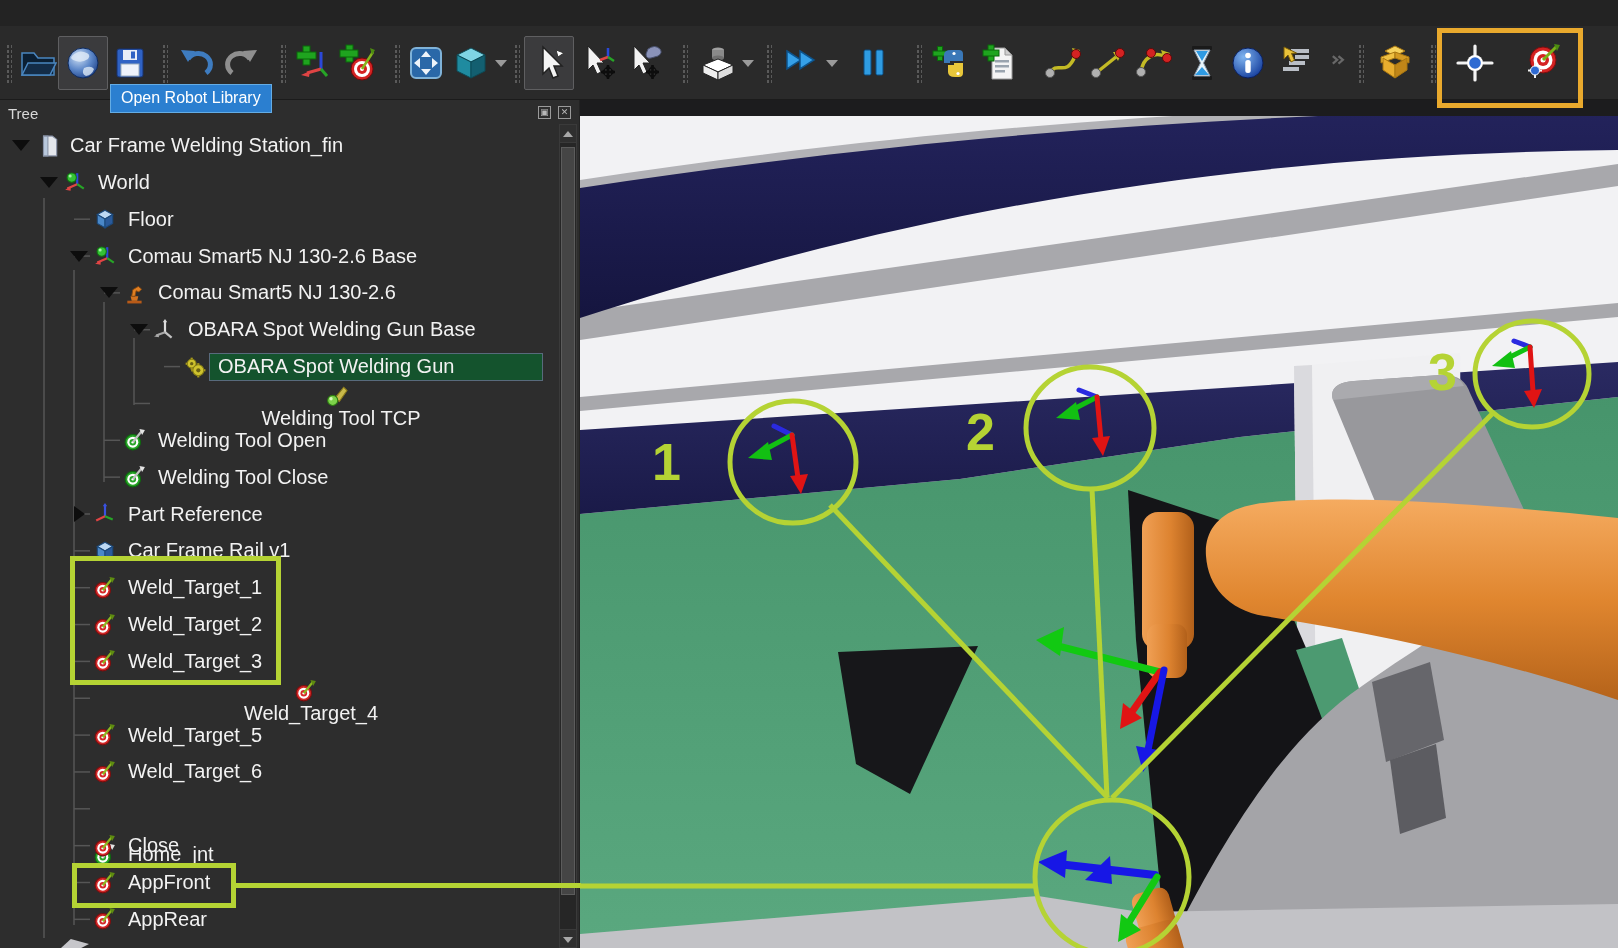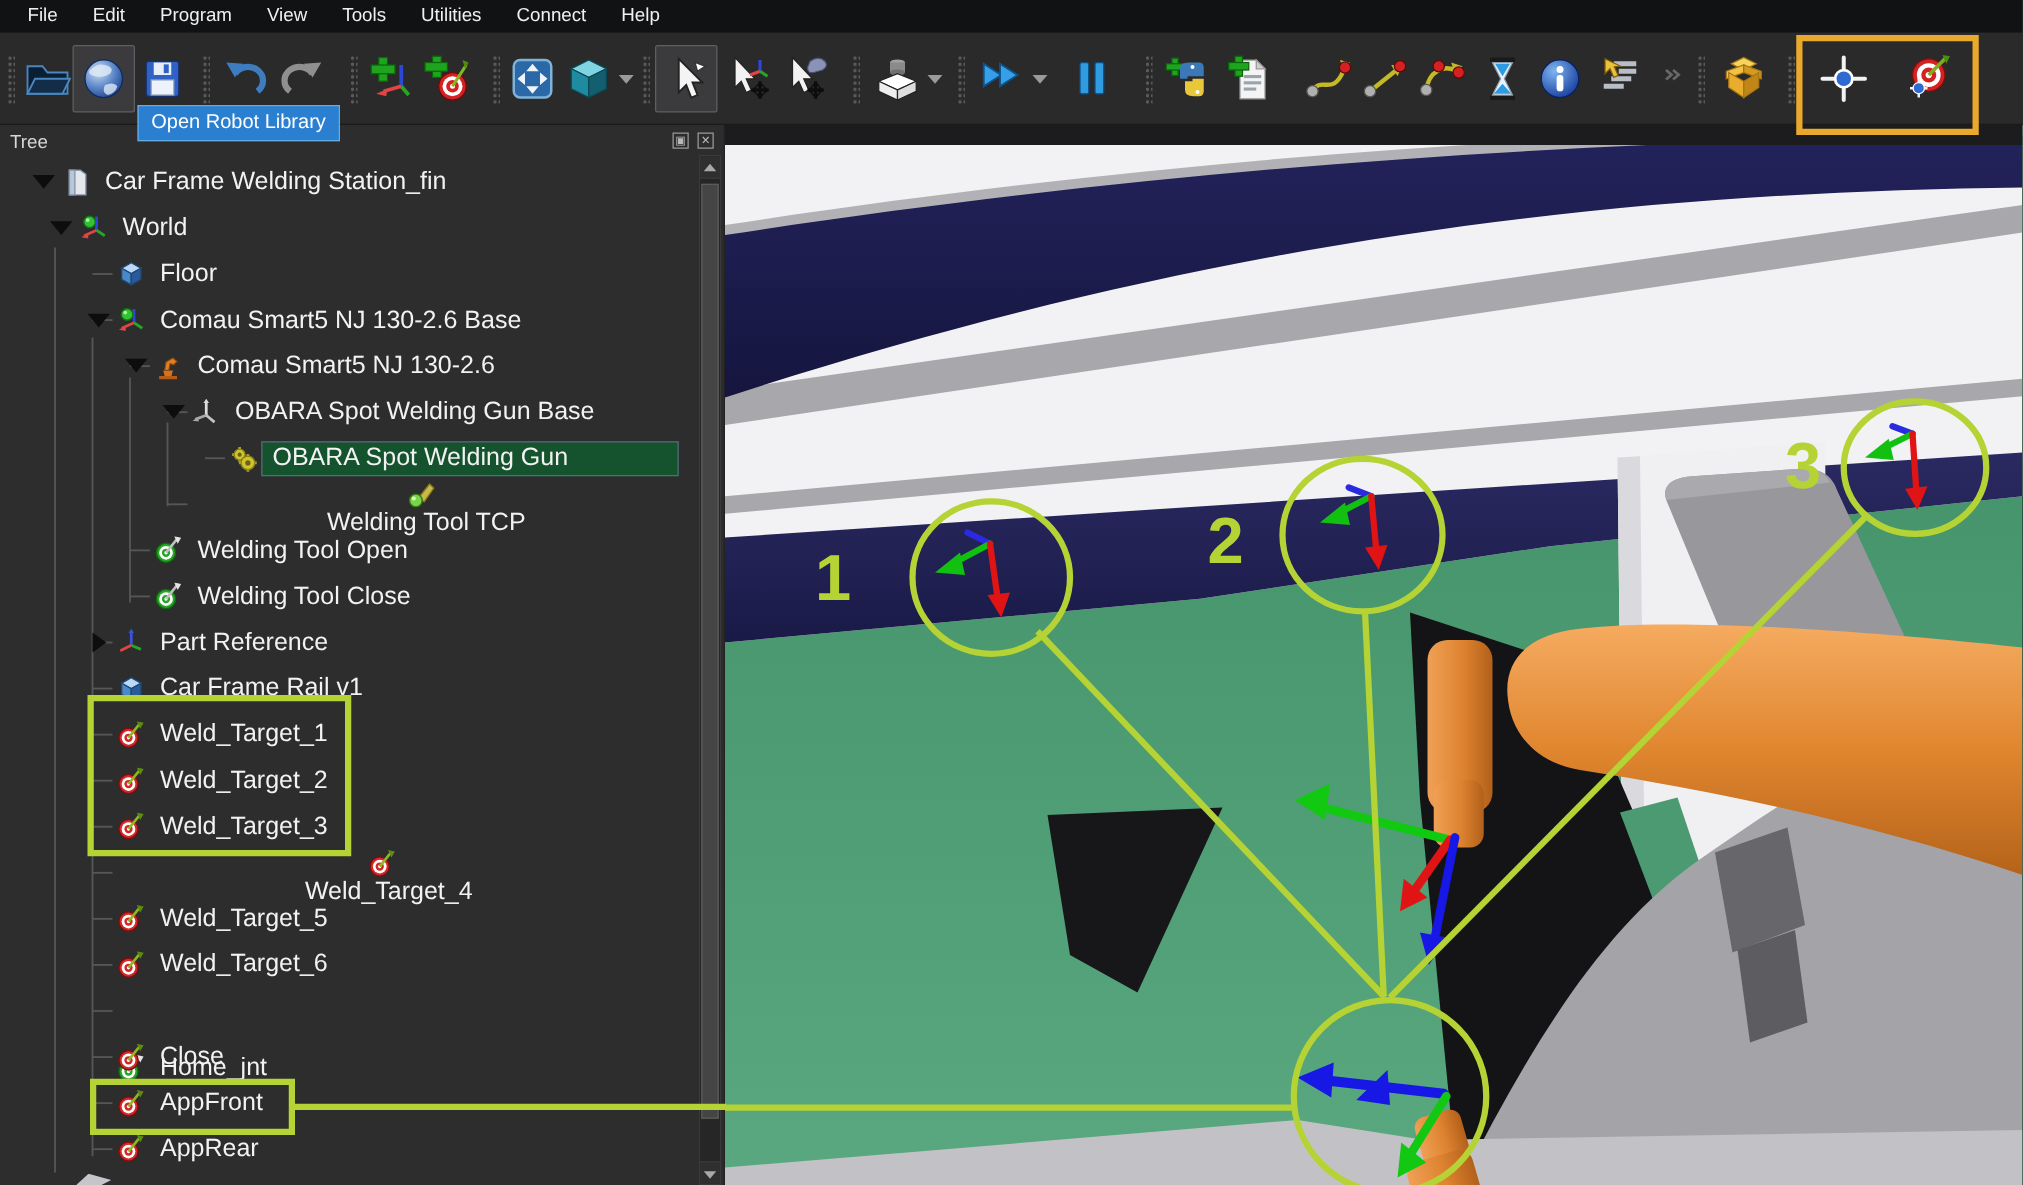--- a/index.html
+++ b/index.html
@@ -71,30 +71,20 @@
   .gline-appfront { position:absolute; left:235px; top:883px; width:346px; height:5px;
     background:#b5d334; z-index:30; pointer-events:none; }
   .partial-icon { position:absolute; left:61px; top:939px; width:28px; height:9px; background:#c6c6ca;
     clip-path:polygon(0 100%, 35% 0, 100% 55%, 72% 100%); z-index:6; }
 </style>
 </head>
 <body>
 
 <div id="app">
 
-  <div class="menubar">
-      <div class="menu-item">File</div>
-      <div class="menu-item">Edit</div>
-      <div class="menu-item">Program</div>
-      <div class="menu-item">View</div>
-      <div class="menu-item">Tools</div>
-      <div class="menu-item">Utilities</div>
-      <div class="menu-item">Connect</div>
-      <div class="menu-item">Help</div>
-    </div>
 
   <div class="toolbar">
       <div class="tsep" style="left: 6px;"></div>
       <div class="tsep" style="left: 162px;"></div>
       <div class="tsep" style="left: 280px;"></div>
       <div class="tsep" style="left: 394px;"></div>
       <div class="tsep" style="left: 514px;"></div>
       <div class="tsep" style="left: 682px;"></div>
       <div class="tsep" style="left: 766px;"></div>
       <div class="tsep" style="left: 916px;"></div>
@@ -391,21 +381,21 @@
           <line x1="74" x2="90" y1="598.25" y2="598.25"></line>
           <line x1="74" x2="90" y1="635.1" y2="635.1"></line>
           <line x1="74" x2="90" y1="671.95" y2="671.95"></line>
           <line x1="74" x2="90" y1="708.8000000000001" y2="708.8000000000001"></line>
           <line x1="74" x2="90" y1="745.65" y2="745.65"></line>
           <line x1="74" x2="90" y1="782.5" y2="782.5"></line>
           <line x1="74" x2="90" y1="819.35" y2="819.35"></line>
         </g>
     </svg>
     <div class="tree-rows">
-        <div class="trow" style="top: 27px; padding-left: 22px;">
+        <div class="trow" style="top: 27px; padding-left: 8px; text-align: center;">
           <span class="exp open">
             <i></i>
           </span>
           <span class="ticon"><svg width="26" height="22" viewBox="0 0 20 20">
               <path d="M5,1 h8 l4,3 v15 h-12 Z" fill="#e4e7ec" stroke="#8a94a8"></path>
               <path d="M5,1 h4 v18 h-4 Z" fill="#b8c8dc" stroke="#8a94a8"></path>
             </svg></span>
           <span class="tlabel">Car Frame Welding Station_fin</span>
         </div>
         <div class="trow" style="top: 63.85px; padding-left: 36px;">

